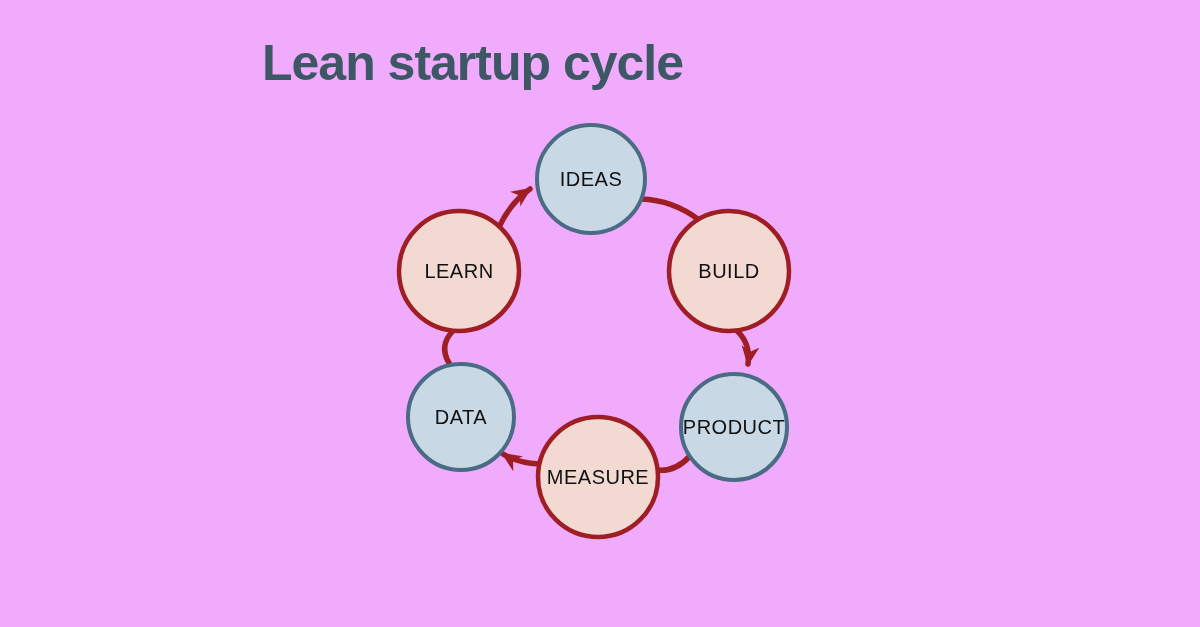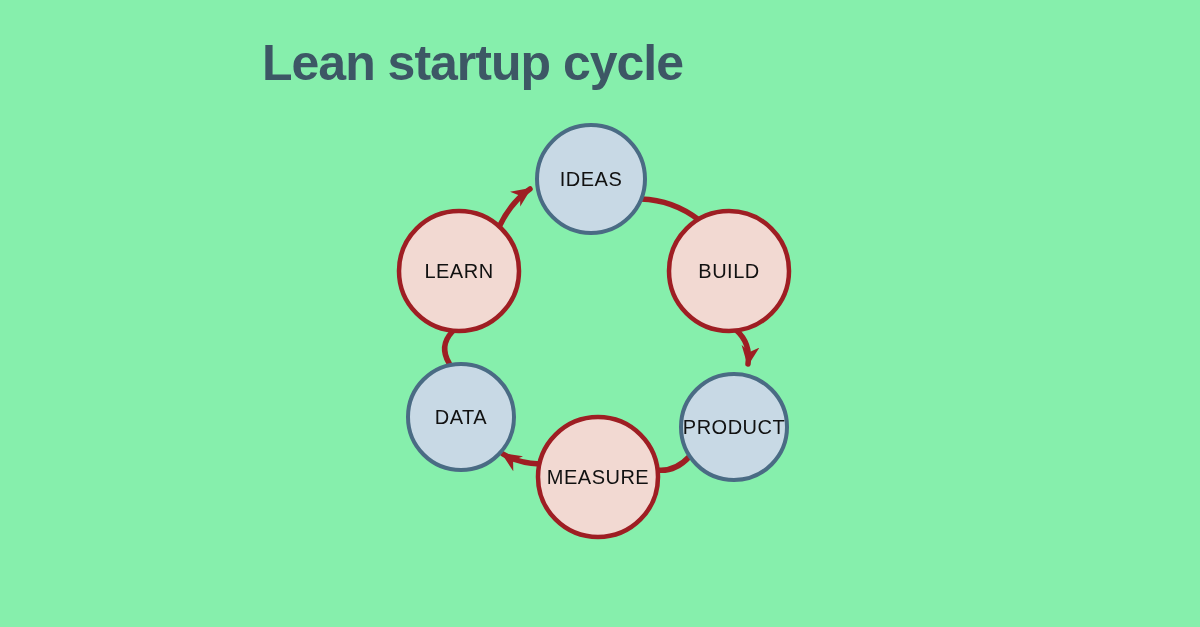--- a/index.html
+++ b/index.html
@@ -5,21 +5,21 @@
   html, body {
     margin: 0;
     padding: 0;
     background: #ffffff;
     font-family: "Liberation Sans", sans-serif;
   }
   .canvas {
     position: relative;
     width: 1200px;
     height: 627px;
-    background: #86efac;
+    background: #f0abfc;
     overflow: hidden;
   }
   .page-title {
     position: absolute;
     left: 262px;
     top: 34px;
     font-size: 50px;
     font-weight: 700;
     letter-spacing: -1px;
     color: #3d5765;

